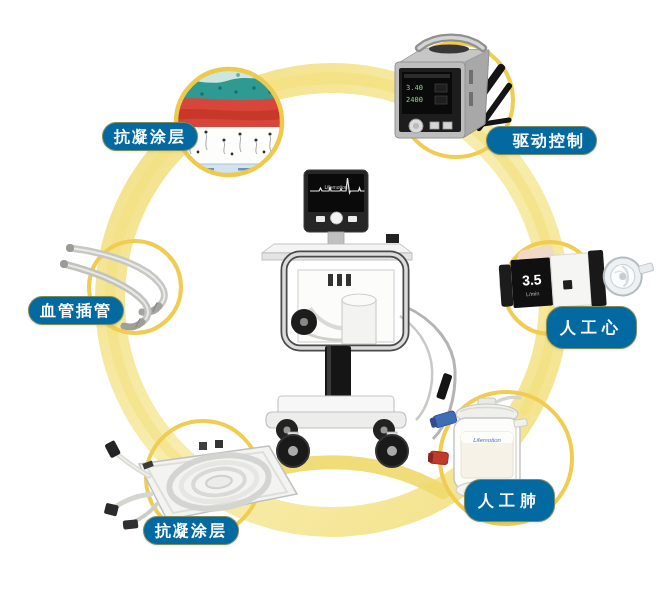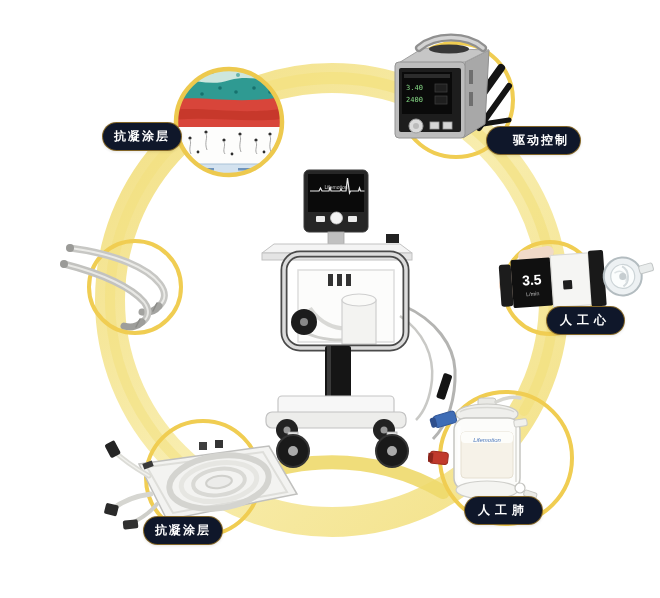--- a/index.html
+++ b/index.html
@@ -3,34 +3,34 @@
 <meta charset="utf-8">
 <style>
   html,body{margin:0;padding:0;background:#fff;}
   #canvas{
     position:relative;width:660px;height:598px;background:#ffffff;overflow:hidden;
     font-family:"Liberation Sans","DejaVu Sans",sans-serif;
   }
   #canvas svg{position:absolute;display:block;}
   .pill{
     position:absolute;
-    background:#0f172a;
+    background:#0369a1;
     border:1px solid rgba(228,168,38,.55);
     border-radius:17px;
     padding:3px 11px;
     color:#ffffff;
-    font-size:12px;
+    font-size:16px;
     font-weight:bold;
     letter-spacing:2px;
     line-height:21px;
     white-space:nowrap;
     box-shadow:0 1px 3px rgba(0,0,0,.10);
     z-index:30;
   }
-  .pill-wide{letter-spacing:5px;padding:3px 13px;}
+  .pill-wide{letter-spacing:5px;padding:10px 13px;}
 </style>
 </head>
 <body>
 
 <div id="canvas">
 
   <svg width="660" height="598" viewBox="0 0 660 598" style="left:0;top:0;z-index:1;">
     <defs>
       <linearGradient id="ringGrad" x1="0" y1="0" x2="1" y2="1">
         <stop offset="0" stop-color="#f2df82"></stop>
@@ -261,17 +261,18 @@
       <rect x="0" y="68" width="5" height="9" fill="#8c251b"></rect>
     </g>
     <ellipse cx="59" cy="104" rx="31" ry="9" fill="#f4f4f1" stroke="#cfcfcb" stroke-width="1.2"></ellipse>
     <circle cx="92" cy="102" r="5" fill="#ffffff" stroke="#c2c2be" stroke-width="1.2"></circle>
     <rect x="96" y="104" width="13" height="6" rx="2" fill="#ebebe7" stroke="#c8c8c4" stroke-width="1" transform="rotate(18 98 107)"></rect>
     <rect x="86" y="34" width="13" height="7" rx="2" fill="#f1f1ee" stroke="#ccccc8" stroke-width="1" transform="rotate(-8 88 37)"></rect>
   </svg>
 
   <div class="pill" style="left:102px;top:122px;">抗凝涂层</div>
   <div class="pill" style="left:486px;top:126px;padding-left:26px;">驱动控制</div>
+  <div class="pill" style="left:28px;top:296px;">血管插管</div>
   <div class="pill pill-wide" style="left:546px;top:306px;">人工心</div>
   <div class="pill" style="left:143px;top:516px;">抗凝涂层</div>
-  <div class="pill pill-wide" style="left:464px;top:496px;">人工肺</div>
+  <div class="pill pill-wide" style="left:464px;top:479px;">人工肺</div>
 
 </div>
 
 </body></html>

